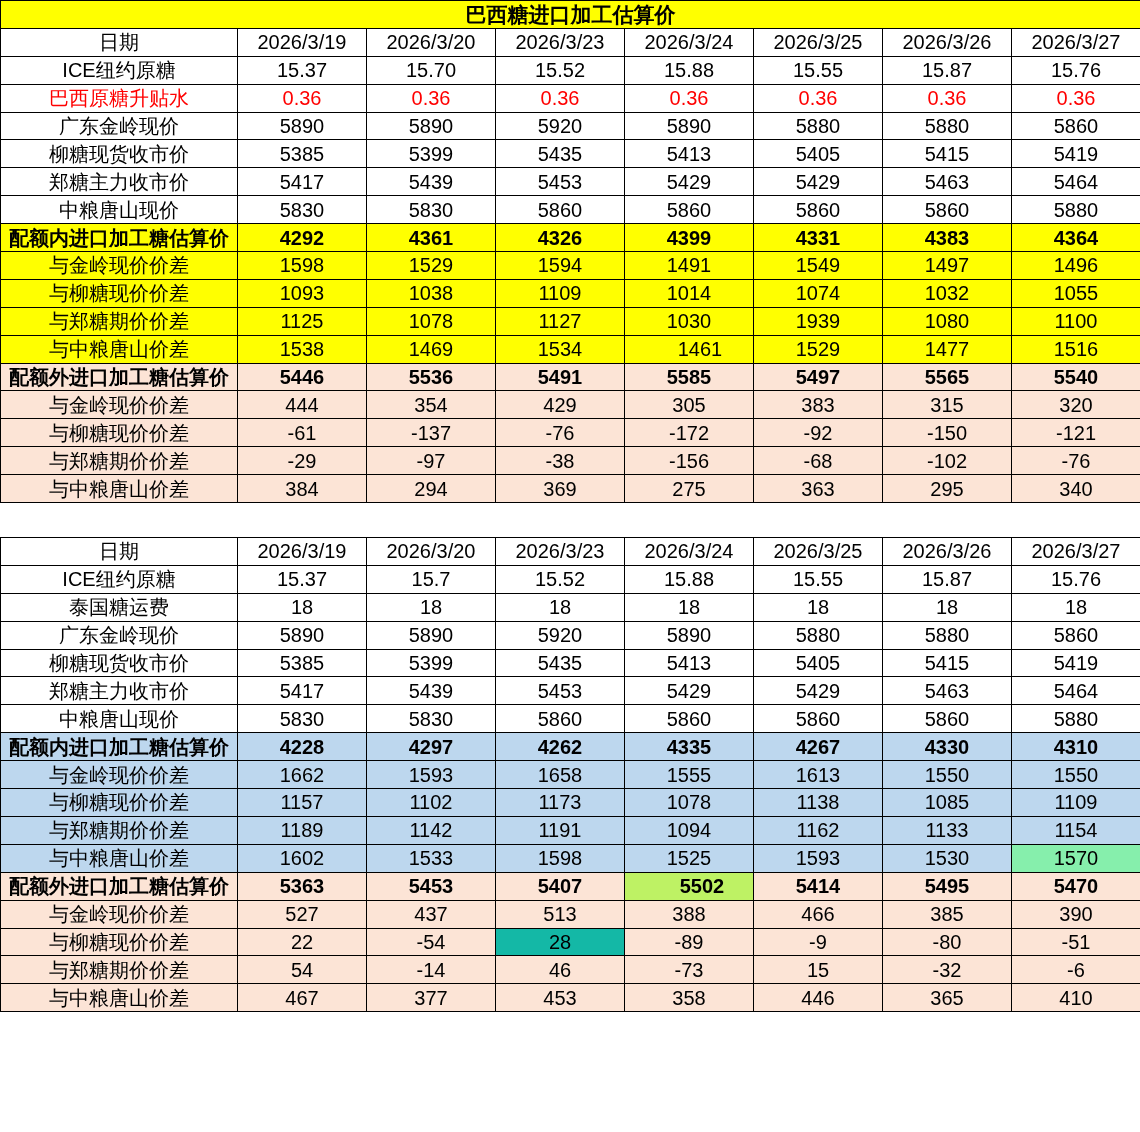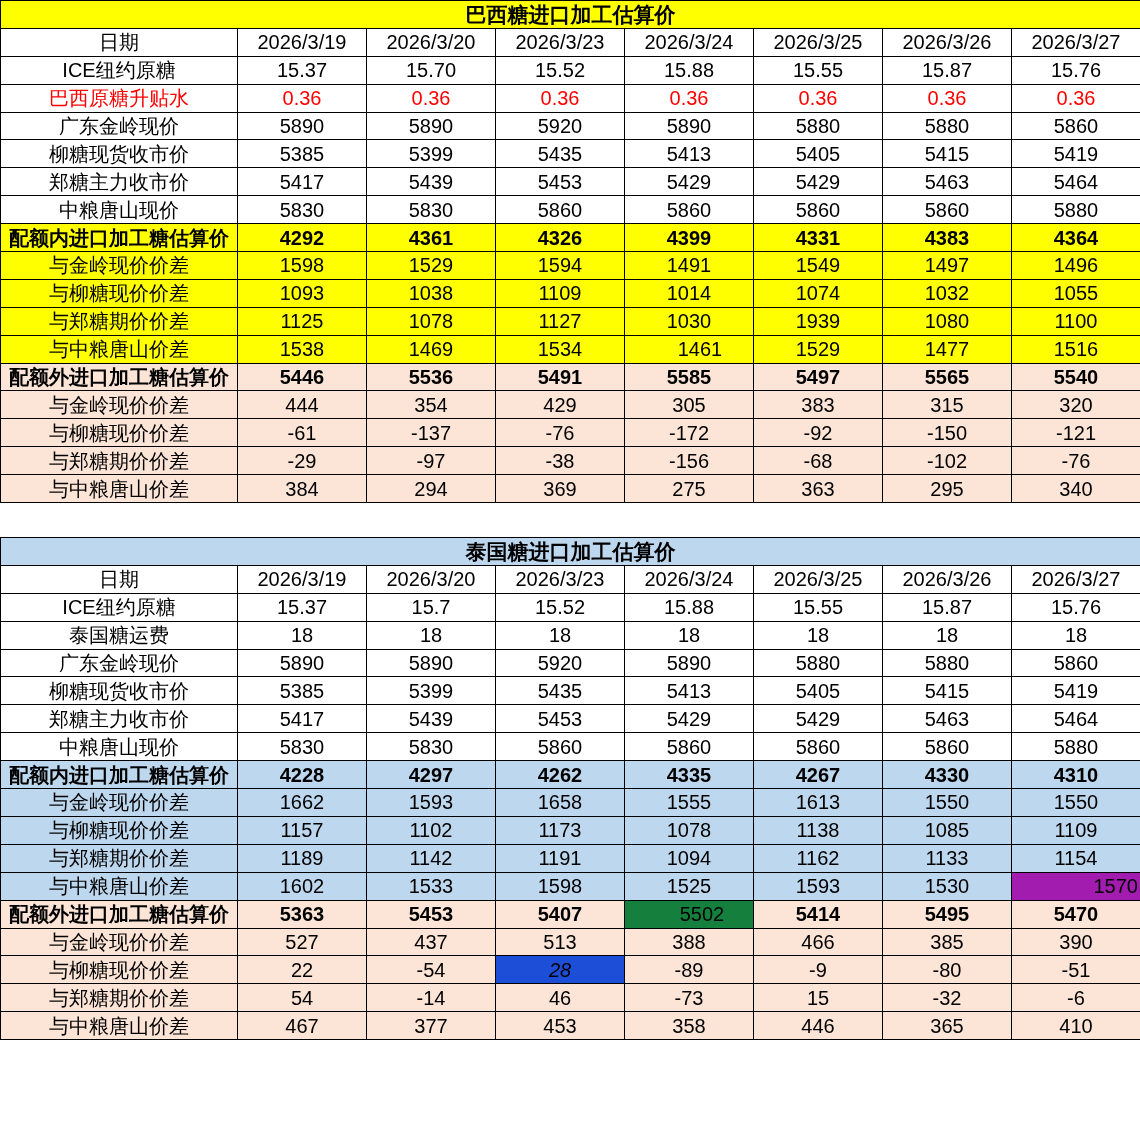--- a/index.html
+++ b/index.html
@@ -237,23 +237,20 @@
       <col class="col-label">
       <col class="col-data">
         <col class="col-data">
         <col class="col-data">
         <col class="col-data">
       <col class="col-data">
         <col class="col-data">
         <col class="col-data">
     </colgroup>
     <tbody>
-      <tr>
-        <td colspan="8" class="title-cell" style="background: rgb(189, 215, 238);">泰国糖进口加工估算价</td>
-      </tr>
       <tr class="date-header-row">
           <td>日期</td>
           <td>2026/3/19</td>
           <td>2026/3/20</td>
           <td>2026/3/23</td>
           <td>2026/3/24</td>
           <td>2026/3/25</td>
           <td>2026/3/26</td>
           <td>2026/3/27</td>
         </tr>
@@ -358,47 +355,47 @@
           <td style="background: rgb(189, 215, 238);">1154</td>
         </tr>
         <tr>
           <td style="background: rgb(189, 215, 238);">与中粮唐山价差</td>
           <td style="background: rgb(189, 215, 238);">1602</td>
           <td style="background: rgb(189, 215, 238);">1533</td>
           <td style="background: rgb(189, 215, 238);">1598</td>
           <td style="background: rgb(189, 215, 238);">1525</td>
           <td style="background: rgb(189, 215, 238);">1593</td>
           <td style="background: rgb(189, 215, 238);">1530</td>
-          <td style="background: #a21caf; text-align: right;">1570</td>
+          <td style="background: #86efac;">1570</td>
         </tr>
         <tr>
           <td style="background: rgb(252, 228, 214); font-weight: bold;">配额外进口加工糖估算价</td>
           <td style="background: rgb(252, 228, 214); font-weight: bold;">5363</td>
           <td style="background: rgb(252, 228, 214); font-weight: bold;">5453</td>
           <td style="background: rgb(252, 228, 214); font-weight: bold;">5407</td>
-          <td style="background: #15803d; font-weight: normal; padding-left: 28px;">5502</td>
+          <td style="background: #bef264; font-weight: bold; padding-left: 28px;">5502</td>
           <td style="background: rgb(252, 228, 214); font-weight: bold;">5414</td>
           <td style="background: rgb(252, 228, 214); font-weight: bold;">5495</td>
           <td style="background: rgb(252, 228, 214); font-weight: bold;">5470</td>
         </tr>
         <tr>
           <td style="background: rgb(252, 228, 214);">与金岭现价价差</td>
           <td style="background: rgb(252, 228, 214);">527</td>
           <td style="background: rgb(252, 228, 214);">437</td>
           <td style="background: rgb(252, 228, 214);">513</td>
           <td style="background: rgb(252, 228, 214);">388</td>
           <td style="background: rgb(252, 228, 214);">466</td>
           <td style="background: rgb(252, 228, 214);">385</td>
           <td style="background: rgb(252, 228, 214);">390</td>
         </tr>
         <tr>
           <td style="background: rgb(252, 228, 214);">与柳糖现价价差</td>
           <td style="background: rgb(252, 228, 214);">22</td>
           <td style="background: rgb(252, 228, 214);">-54</td>
-          <td style="background: #1d4ed8; font-style: italic;">28</td>
+          <td style="background: #14b8a6;">28</td>
           <td style="background: rgb(252, 228, 214);">-89</td>
           <td style="background: rgb(252, 228, 214);">-9</td>
           <td style="background: rgb(252, 228, 214);">-80</td>
           <td style="background: rgb(252, 228, 214);">-51</td>
         </tr>
         <tr>
           <td style="background: rgb(252, 228, 214);">与郑糖期价价差</td>
           <td style="background: rgb(252, 228, 214);">54</td>
           <td style="background: rgb(252, 228, 214);">-14</td>
           <td style="background: rgb(252, 228, 214);">46</td>

